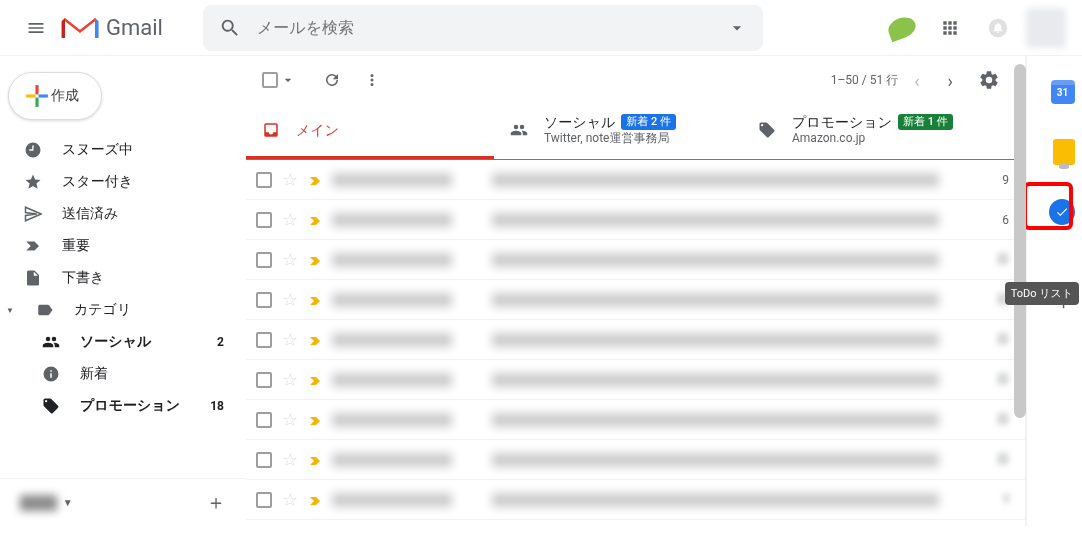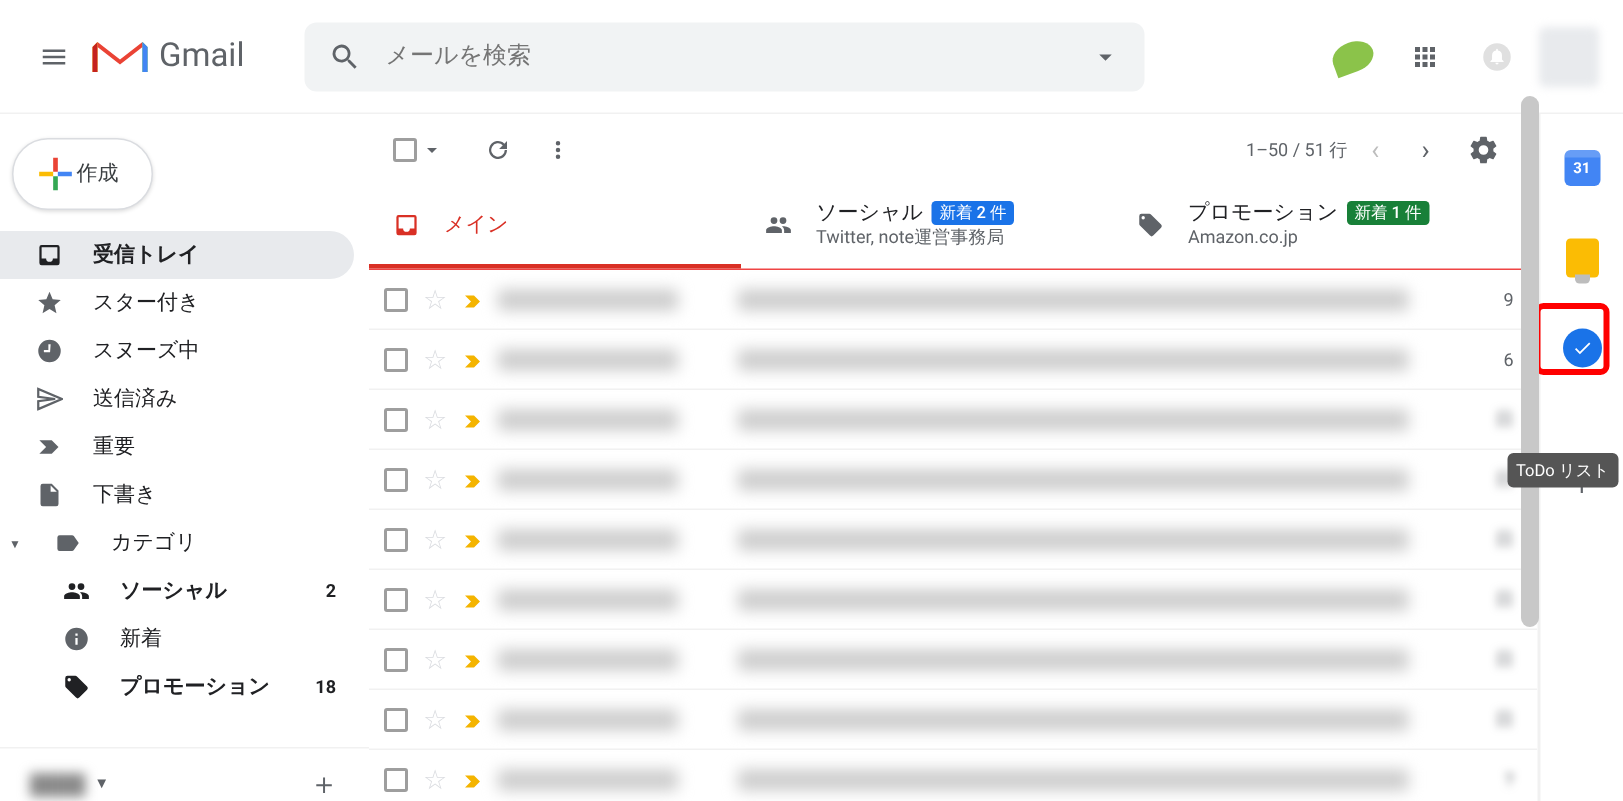--- a/index.html
+++ b/index.html
@@ -1,19 +1,19 @@
 <!DOCTYPE html>
 <html><head>
 <meta charset="utf-8">
 <style>
   * { box-sizing: border-box; margin: 0; padding: 0; }
   body { font-family: 'Roboto', 'Hiragino Sans', 'Meiryo', Arial, sans-serif; font-size: 14px; color: #202124; background: #fff; width: 1082px; height: 534px; overflow: hidden; position: relative; }
   
   
-  .header { height: 76px; display: flex; align-items: center; padding: 0 16px; border-bottom: 1px solid #f1f1f1; }
+  .header { height: 56px; display: flex; align-items: center; padding: 0 16px; border-bottom: 1px solid #f1f1f1; }
   .menu-btn { width: 40px; height: 40px; display: flex; align-items: center; justify-content: center; cursor: pointer; border-radius: 50%; color: #5f6368; }
   .logo-area { display: flex; align-items: center; margin-left: 4px; margin-right: 40px; }
   .logo-m { width: 40px; height: 32px; }
   .logo-text { font-size: 22px; color: #5f6368; margin-left: 6px; font-weight: 400; }
   .search-box { flex: 1; max-width: 560px; background: #f1f3f4; border-radius: 8px; height: 46px; display: flex; align-items: center; padding: 0 8px; }
   .search-box input { border: none; background: transparent; flex: 1; font-size: 16px; outline: none; color: #5f6368; padding: 0 8px; }
   .search-icon { color: #5f6368; padding: 8px; }
   .search-drop { color: #5f6368; padding: 8px; }
   .header-right { margin-left: auto; display: flex; align-items: center; gap: 8px; }
   .header-icon { width: 40px; height: 40px; display: flex; align-items: center; justify-content: center; color: #5f6368; border-radius: 50%; cursor: pointer; }
@@ -71,21 +71,21 @@
   .star-ic { color: #dadce0; font-size: 18px; flex-shrink: 0; }
   .imp-marker { width: 14px; height: 14px; flex-shrink: 0; }
   .imp-marker svg { display: block; }
   .blur-sender { width: 120px; height: 14px; background: #ccc; filter: blur(5px); border-radius: 2px; flex-shrink: 0; margin-right: 30px;}
   .blur-subject { flex: 1; height: 14px; background: #ccc; filter: blur(5px); border-radius: 2px; margin-right: 30px; }
   .msg-date { font-size: 12px; color: #5f6368; filter: blur(3px); flex-shrink: 0; width: 30px; text-align: right;}
   .msg-date.clear { filter: none; }
   
   
   .sidepanel { width: 56px; display: flex; flex-direction: column; align-items: center; padding-top: 16px; gap: 20px; position: relative; border-left: 1px solid #f1f1f1; }
-  .sp-icon { width: 40px; height: 40px; display: flex; align-items: center; justify-content: center; cursor: pointer; border-radius: 50%; position: relative; }
+  .sp-icon { width: 40px; height: 40px; display: flex; align-items: center; justify-content: flex-end; cursor: pointer; border-radius: 50%; position: relative; }
   .sp-cal { width: 24px; height: 24px; background: #4285f4; border-radius: 4px; display: flex; align-items: center; justify-content: center; color: #fff; font-size: 10px; font-weight: 700; position: relative; }
   .sp-cal::before { content: ''; position: absolute; top: 0; left: 0; right: 0; height: 5px; background: #fff3; }
   .sp-keep { width: 22px; height: 26px; background: #fbbc04; border-radius: 3px 3px 3px 3px; position: relative; }
   .sp-keep::before { content: ''; position: absolute; bottom: -4px; left: 6px; width: 10px; height: 6px; background: #bdbdbd; border-radius: 0 0 3px 3px; }
   .sp-tasks-wrap { position: relative; }
   .sp-tasks { width: 26px; height: 26px; background: #1a73e8; border-radius: 50%; display: flex; align-items: center; justify-content: center; color: #fff; font-size: 14px; }
   .sp-tasks-highlight { position: absolute; border: 4px solid #ff0000; border-radius: 6px; width: 50px; height: 48px; top: -10px; left: -12px; }
   .sp-plus { font-size: 22px; color: #5f6368; }
   .tooltip { position: absolute; right: 3px; top: 226px; background: #555; color: #fff; font-size: 11px; padding: 4px 6px; border-radius: 4px; white-space: nowrap; z-index: 10; }
   
@@ -151,43 +151,35 @@
     <div class="compose-btn">
       <svg width="28" height="28" viewBox="0 0 36 36">
         <path fill="#EA4335" d="M16 4 h4 v12 h-4z"></path>
         <path fill="#FBBC04" d="M4 16 h12 v4 h-12z"></path>
         <path fill="#34A853" d="M16 20 h4 v12 h-4z"></path>
         <path fill="#4285F4" d="M20 16 h12 v4 h-12z"></path>
       </svg>
       <span>作成</span>
     </div>
     <ul class="nav-list" id="nav-list">
-        <li class="nav-item active">
-          <span class="nav-icon">
-            <svg width="18" height="18" viewBox="0 0 24 24">
-              <path fill="currentColor" d="M19 3H5a2 2 0 0 0-2 2v14a2 2 0 0 0 2 2h14a2 2 0 0 0 2-2V5a2 2 0 0 0-2-2zm0 12h-4a3 3 0 0 1-6 0H5V5h14z"></path>
-            </svg>
-          </span>
-          <span>受信トレイ</span>
+        <li class="nav-item">
+          <span class="nav-icon">
+            <svg width="18" height="18" viewBox="0 0 24 24">
+              <path fill="currentColor" d="M12 2a10 10 0 1 0 10 10A10 10 0 0 0 12 2zm.5 11H7v-2h4V6h2z"></path>
+            </svg>
+          </span>
+          <span>スヌーズ中</span>
         </li>
         <li class="nav-item">
           <span class="nav-icon">
             <svg width="18" height="18" viewBox="0 0 24 24">
               <path fill="currentColor" d="M12 17.27 18.18 21l-1.64-7.03L22 9.24l-7.19-.61L12 2 9.19 8.63 2 9.24l5.46 4.73L5.82 21z"></path>
             </svg>
           </span>
           <span>スター付き</span>
-        </li>
-        <li class="nav-item">
-          <span class="nav-icon">
-            <svg width="18" height="18" viewBox="0 0 24 24">
-              <path fill="currentColor" d="M12 2a10 10 0 1 0 10 10A10 10 0 0 0 12 2zm.5 11H7v-2h4V6h2z"></path>
-            </svg>
-          </span>
-          <span>スヌーズ中</span>
         </li>
         <li class="nav-item">
           <span class="nav-icon">
             <svg width="18" height="18" viewBox="0 0 24 24">
               <path fill="none" stroke="currentColor" stroke-width="2" d="M2 21l21-9L2 3v7l15 2-15 2z"></path>
             </svg>
           </span>
           <span>送信済み</span>
         </li>
         <li class="nav-item">

